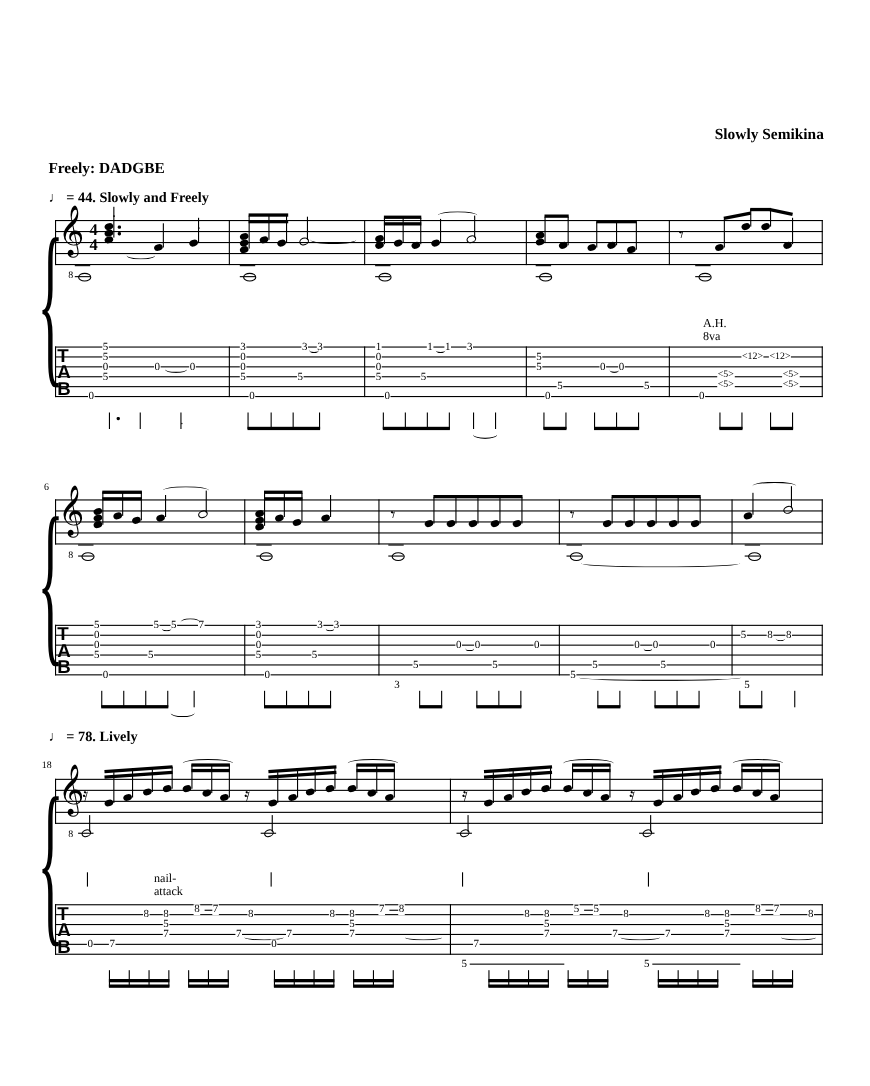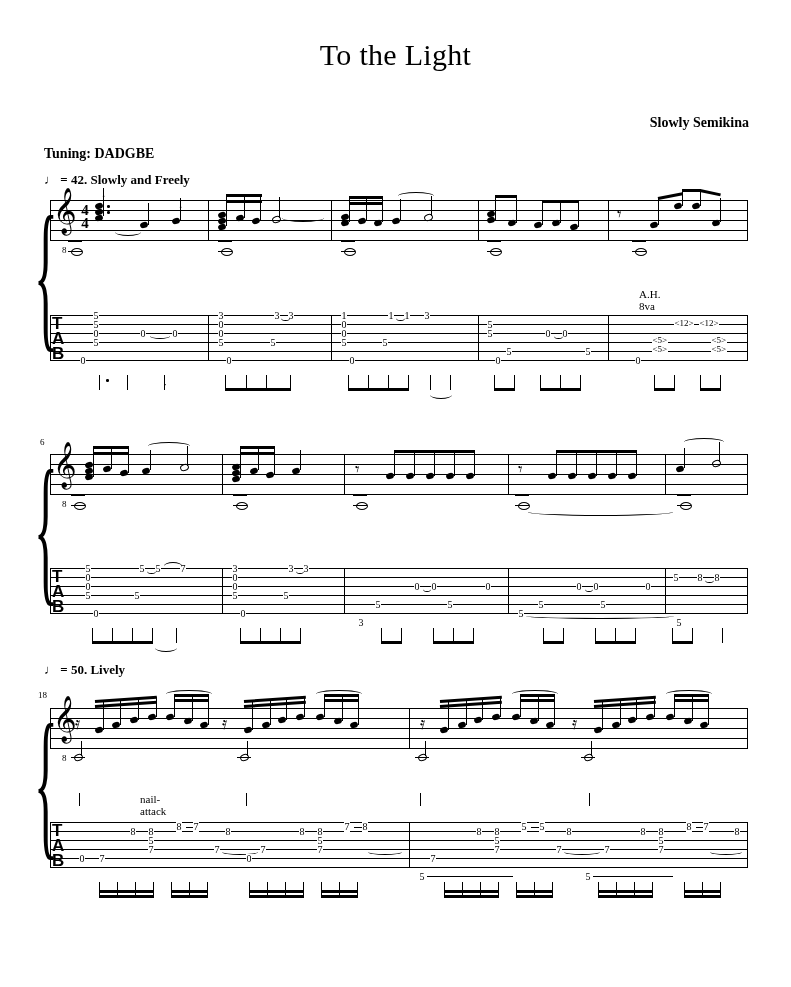--- a/index.html
+++ b/index.html
@@ -243,25 +243,24 @@
     position: absolute;
     font-size: 11px;
     font-family: "Liberation Serif", serif;
   }
 </style>
 </head>
 <body>
 
 <div class="page">
 
-  <div class="title">To the Light</div>
   <div class="composer">Slowly Semikina</div>
-  <div class="tuning">Tuning: DADGBE</div>
-  <div class="tempo1">♩ = 42. Slowly and Freely</div>
-  <div class="tempo2">♩ = 50. Lively</div>
+  <div class="tuning">Freely: DADGBE</div>
+  <div class="tempo1">♩ = 44. Slowly and Freely</div>
+  <div class="tempo2">♩ = 78. Lively</div>
 
   <div class="system" style="top:0;">
 
     <div class="brace" style="left:34px; top:192px; font-size:165px; transform:scaleX(0.30); transform-origin:left top;">{</div>
 
     <div class="staff" style="top:200px;">
       <div class="staffline" style="top:0px;   left:50px; width:698px;"></div>
       <div class="staffline" style="top:10px;  left:50px; width:698px;"></div>
       <div class="staffline" style="top:20px;  left:50px; width:698px;"></div>
       <div class="staffline" style="top:30px;  left:50px; width:698px;"></div>

